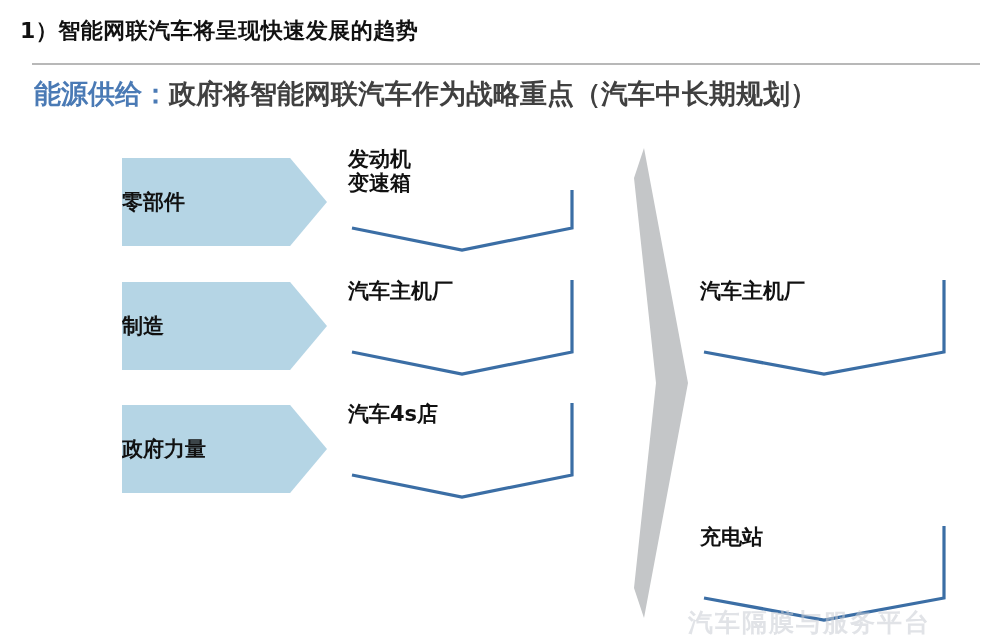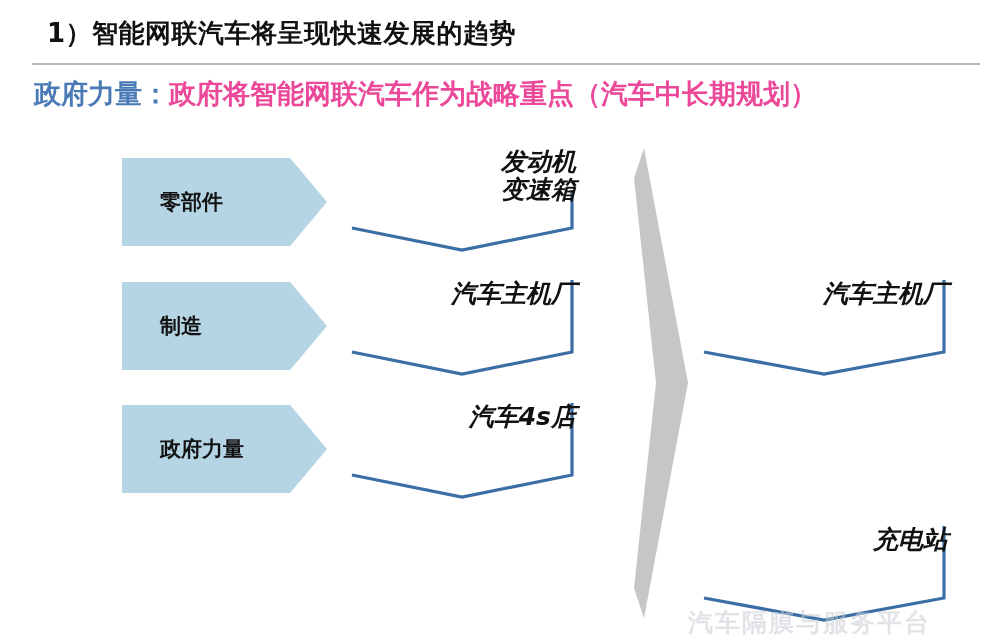--- a/index.html
+++ b/index.html
@@ -17,23 +17,23 @@
   }
 
   
   .header {
     position: absolute;
     left: 0; top: 0;
     width: 1007px;
   }
   .title-main {
     position: absolute;
-    left: 47px;
+    left: 20px;
     top: 16px;
-    font-size: 26px;
+    font-size: 22px;
     font-weight: bold;
     letter-spacing: 0.5px;
     color: #111111;
     white-space: nowrap;
   }
   .title-rule {
     position: absolute;
     left: 32px;
     top: 63px;
     width: 948px;
@@ -42,21 +42,21 @@
   }
   .subtitle {
     position: absolute;
     left: 34px;
     top: 76px;
     font-size: 27px;
     font-weight: bold;
     white-space: nowrap;
   }
   .subtitle .accent { color: #4a7ab5; }
-  .subtitle .rest   { color: #ec4899; }
+  .subtitle .rest   { color: #404040; }
 
   
   .diagram {
     position: absolute;
     left: 0;
     top: 130px;
     width: 1007px;
     height: 505px;
   }
 
@@ -78,21 +78,20 @@
     -webkit-clip-path: polygon(0 0, 82% 0, 100% 50%, 82% 100%, 0 100%);
     clip-path: polygon(0 0, 82% 0, 100% 50%, 82% 100%, 0 100%);
     display: flex;
     align-items: center;
     justify-content: flex-start;
   }
   .chev-left .lbl {
     font-size: 21px;
     font-weight: bold;
     color: #111111;
-    padding-left: 38px;
     white-space: nowrap;
   }
 
   
   .chev-open {
     position: absolute;
     top: -8px;
     height: 104px;
   }
   .chev-open svg {
@@ -100,27 +99,26 @@
     left: 0; top: 0;
     width: 100%;
     height: 100%;
     overflow: visible;
   }
   .chev-open .lbl {
     position: absolute;
     left: 0;
     top: 6px;
     width: 100%;
-    text-align: right;
-    font-size: 25px;
+    text-align: left;
+    font-size: 21px;
     font-weight: bold;
     color: #111111;
     line-height: 1.12;
     white-space: pre-line;
-    font-style: italic;
   }
   .chev-open.mid  { left: 348px; width: 228px; }
   .chev-open.right{ left: 700px; width: 248px; }
 
   
   .chev-open.two-line .lbl { top: -2px; }
 
   
   .grey-arrow {
     position: absolute;
@@ -147,21 +145,21 @@
 </style>
 </head>
 <body>
 
 <div class="header">
   <div class="title-main">1）智能网联汽车将呈现快速发展的趋势</div>
 
   <div class="title-rule"></div>
 
   <div class="subtitle">
-    <span class="accent">政府力量：</span><span class="rest">政府将智能网联汽车作为战略重点（汽车中长期规划）</span>
+    <span class="accent">能源供给：</span><span class="rest">政府将智能网联汽车作为战略重点（汽车中长期规划）</span>
   </div>
 </div>
 
 <div class="diagram">
 
   <div class="grey-arrow">
     <svg viewBox="0 0 82 470" preserveAspectRatio="none">
       <polygon points="34,0 78,235 34,470 24,440 46,235 24,30" fill="#c4c6c8"></polygon>
     </svg>
   </div>

